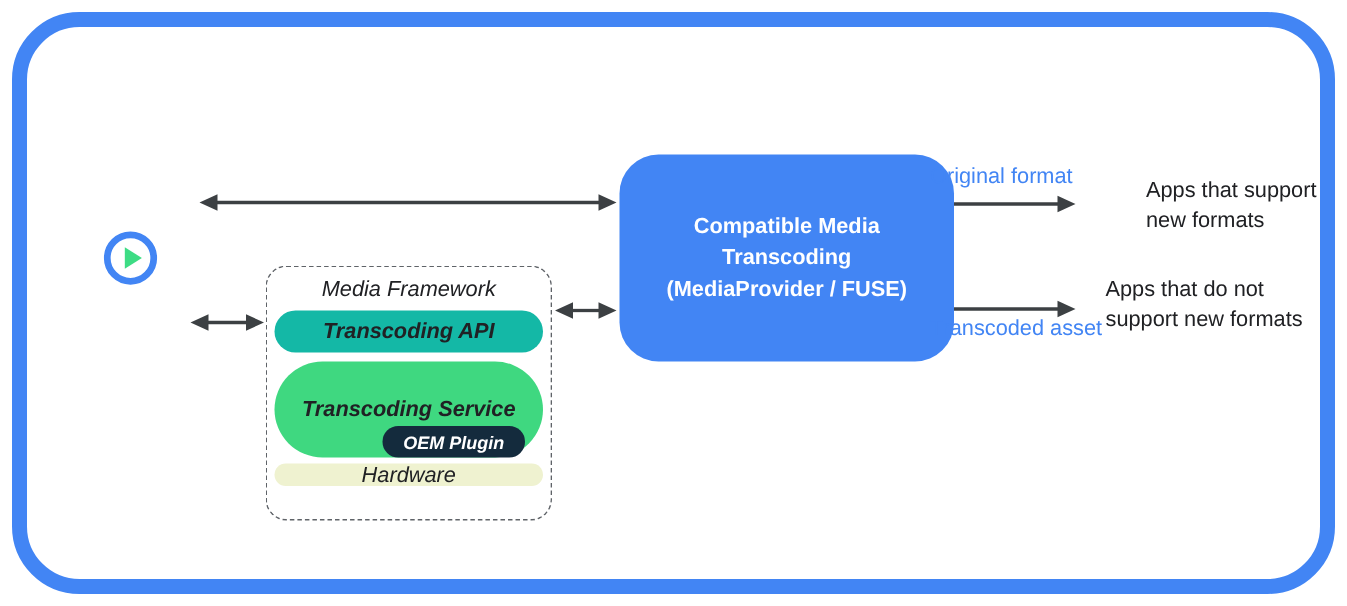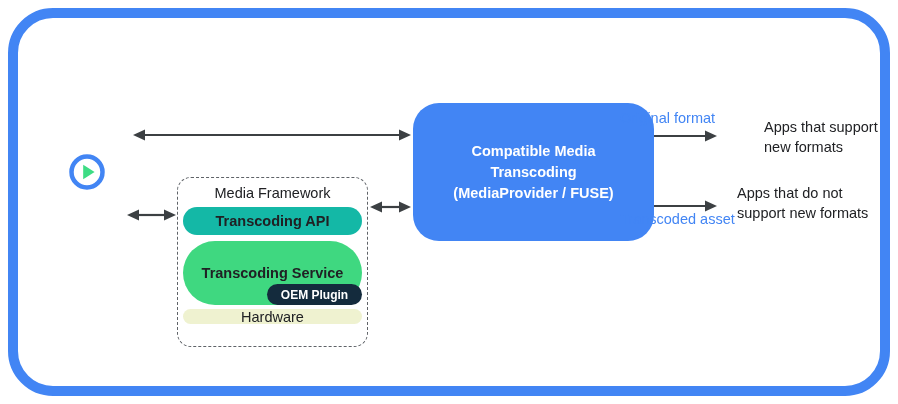--- a/index.html
+++ b/index.html
@@ -12,39 +12,39 @@
     border:10px solid #4285F4;border-radius:45px;
   }
   .arrows{position:absolute;left:0;top:0;width:898px;height:404px;pointer-events:none;}
   .play-wrap{position:absolute;left:69px;top:154px;width:36px;height:36px;}
   .video-label{
     position:absolute;left:49px;top:199px;width:80px;text-align:center;
     font-size:14.5px;line-height:17.5px;white-space:pre-line;color:#202124;
   }
   .framework{
     position:absolute;left:177px;top:177px;width:191px;height:170px;
-    border:1.5px dashed #5f6368;border-radius:14px;box-sizing:border-box;background:#fff;
+    border:1.5px dashed #5f6368;border-radius:14px;box-sizing:border-box;background:#fff;font-style:italic;
   }
   .fw-title{
     position:absolute;left:0;right:0;top:7px;text-align:center;
     font-size:14.5px;color:#202124;
   }
   .pill{
     position:absolute;left:5px;width:179px;display:flex;align-items:center;justify-content:center;
     font-size:14.5px;box-sizing:border-box;
   }
   .pill.api{top:29px;height:28px;background:#14b8a6;border-radius:14px;font-weight:bold;}
   .pill.service{top:63px;height:64px;background:#3FD880;border-radius:32px;font-weight:bold;padding-bottom:0;}
   .oem{
-    position:absolute;right:0;bottom:0;width:95px;height:21px;background:#142B3D;border-radius:11px;
+    position:absolute;right:12px;bottom:0;width:95px;height:21px;background:#142B3D;border-radius:11px;
     display:flex;align-items:center;justify-content:center;color:#fff;font-size:12px;font-weight:bold;
   }
   .pill.hardware{top:131px;height:15px;background:#EFF2D0;border-radius:15px;font-weight:normal;}
   .blue-box{
-    position:absolute;left:413px;top:103px;width:241px;height:138px;background:#4285F4;border-radius:26px;
+    position:absolute;left:413px;top:103px;width:223px;height:138px;background:#4285F4;border-radius:26px;
     display:flex;align-items:center;justify-content:center;text-align:center;
     color:#fff;font-weight:bold;font-size:14.5px;line-height:21px;white-space:pre-line;
   }
   .asset-label{position:absolute;color:#4285F4;font-size:14.5px;}
   .asset-label.original{left:620px;top:110px;}
   .asset-label.transcoded{left:620px;top:211px;}
   .target-label{
     position:absolute;left:737px;font-size:14.5px;line-height:20px;white-space:pre-line;color:#202124;
   }
   .target-label.t1{top:117px;margin-left:27px;}

